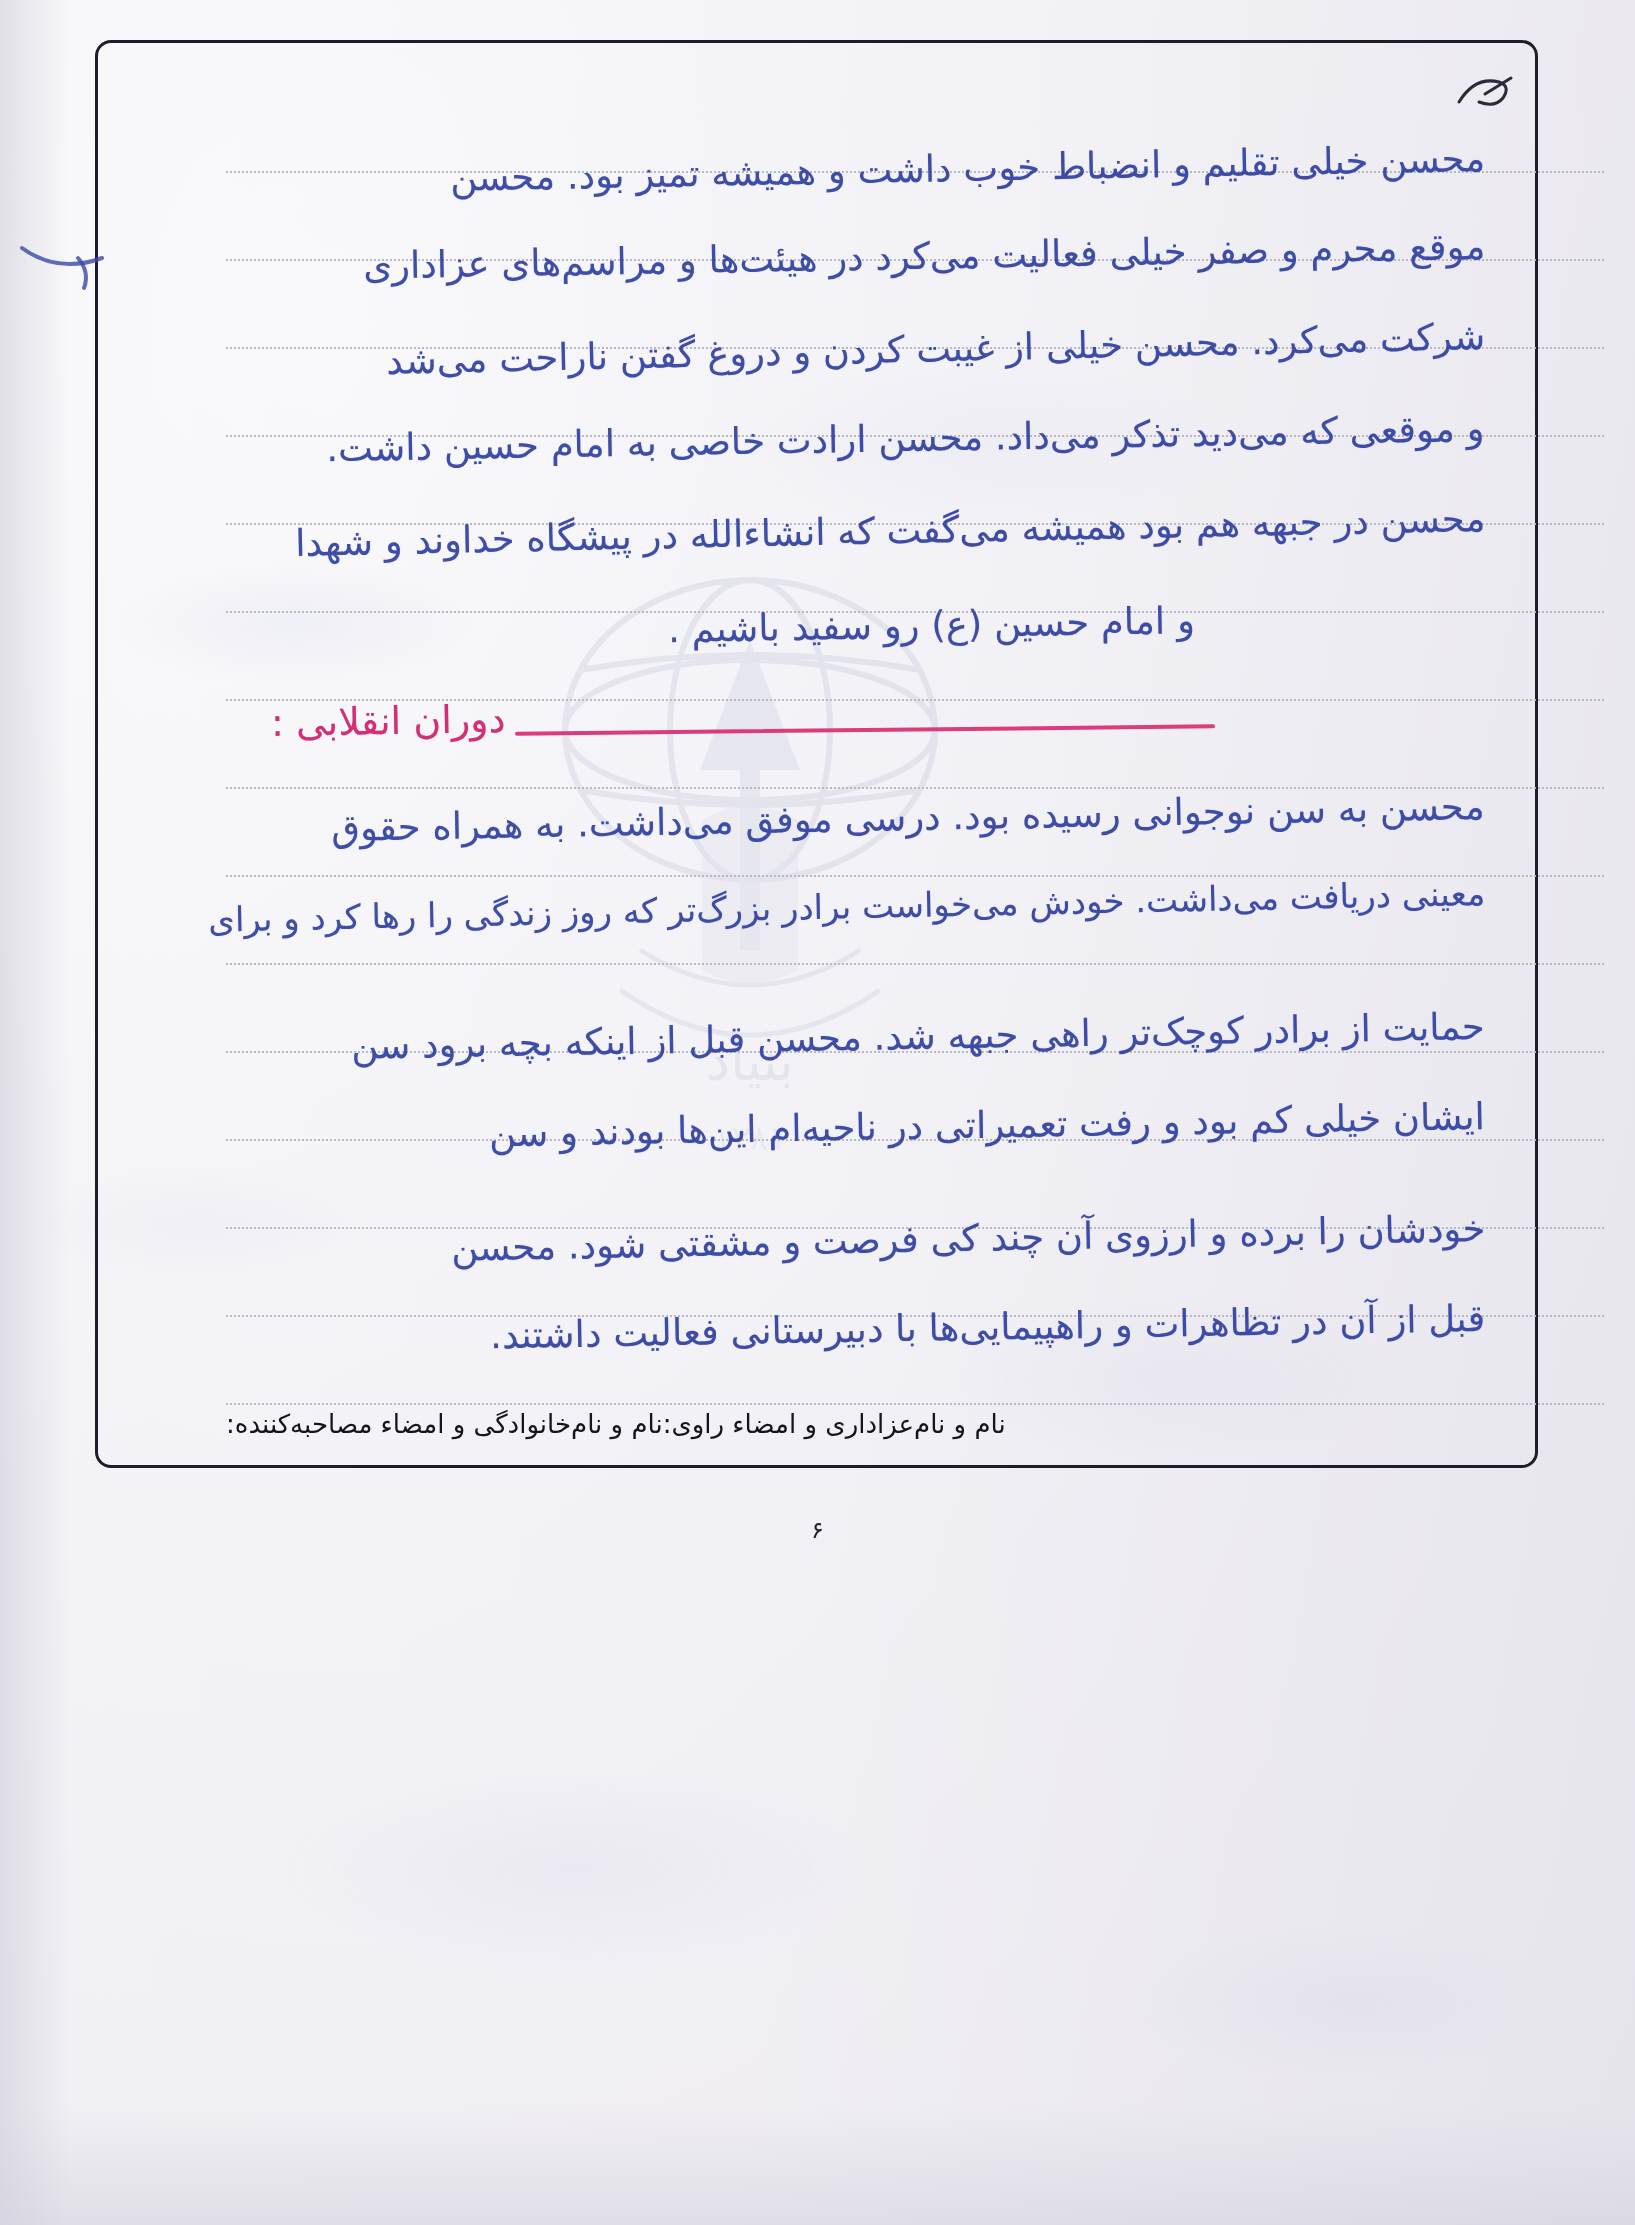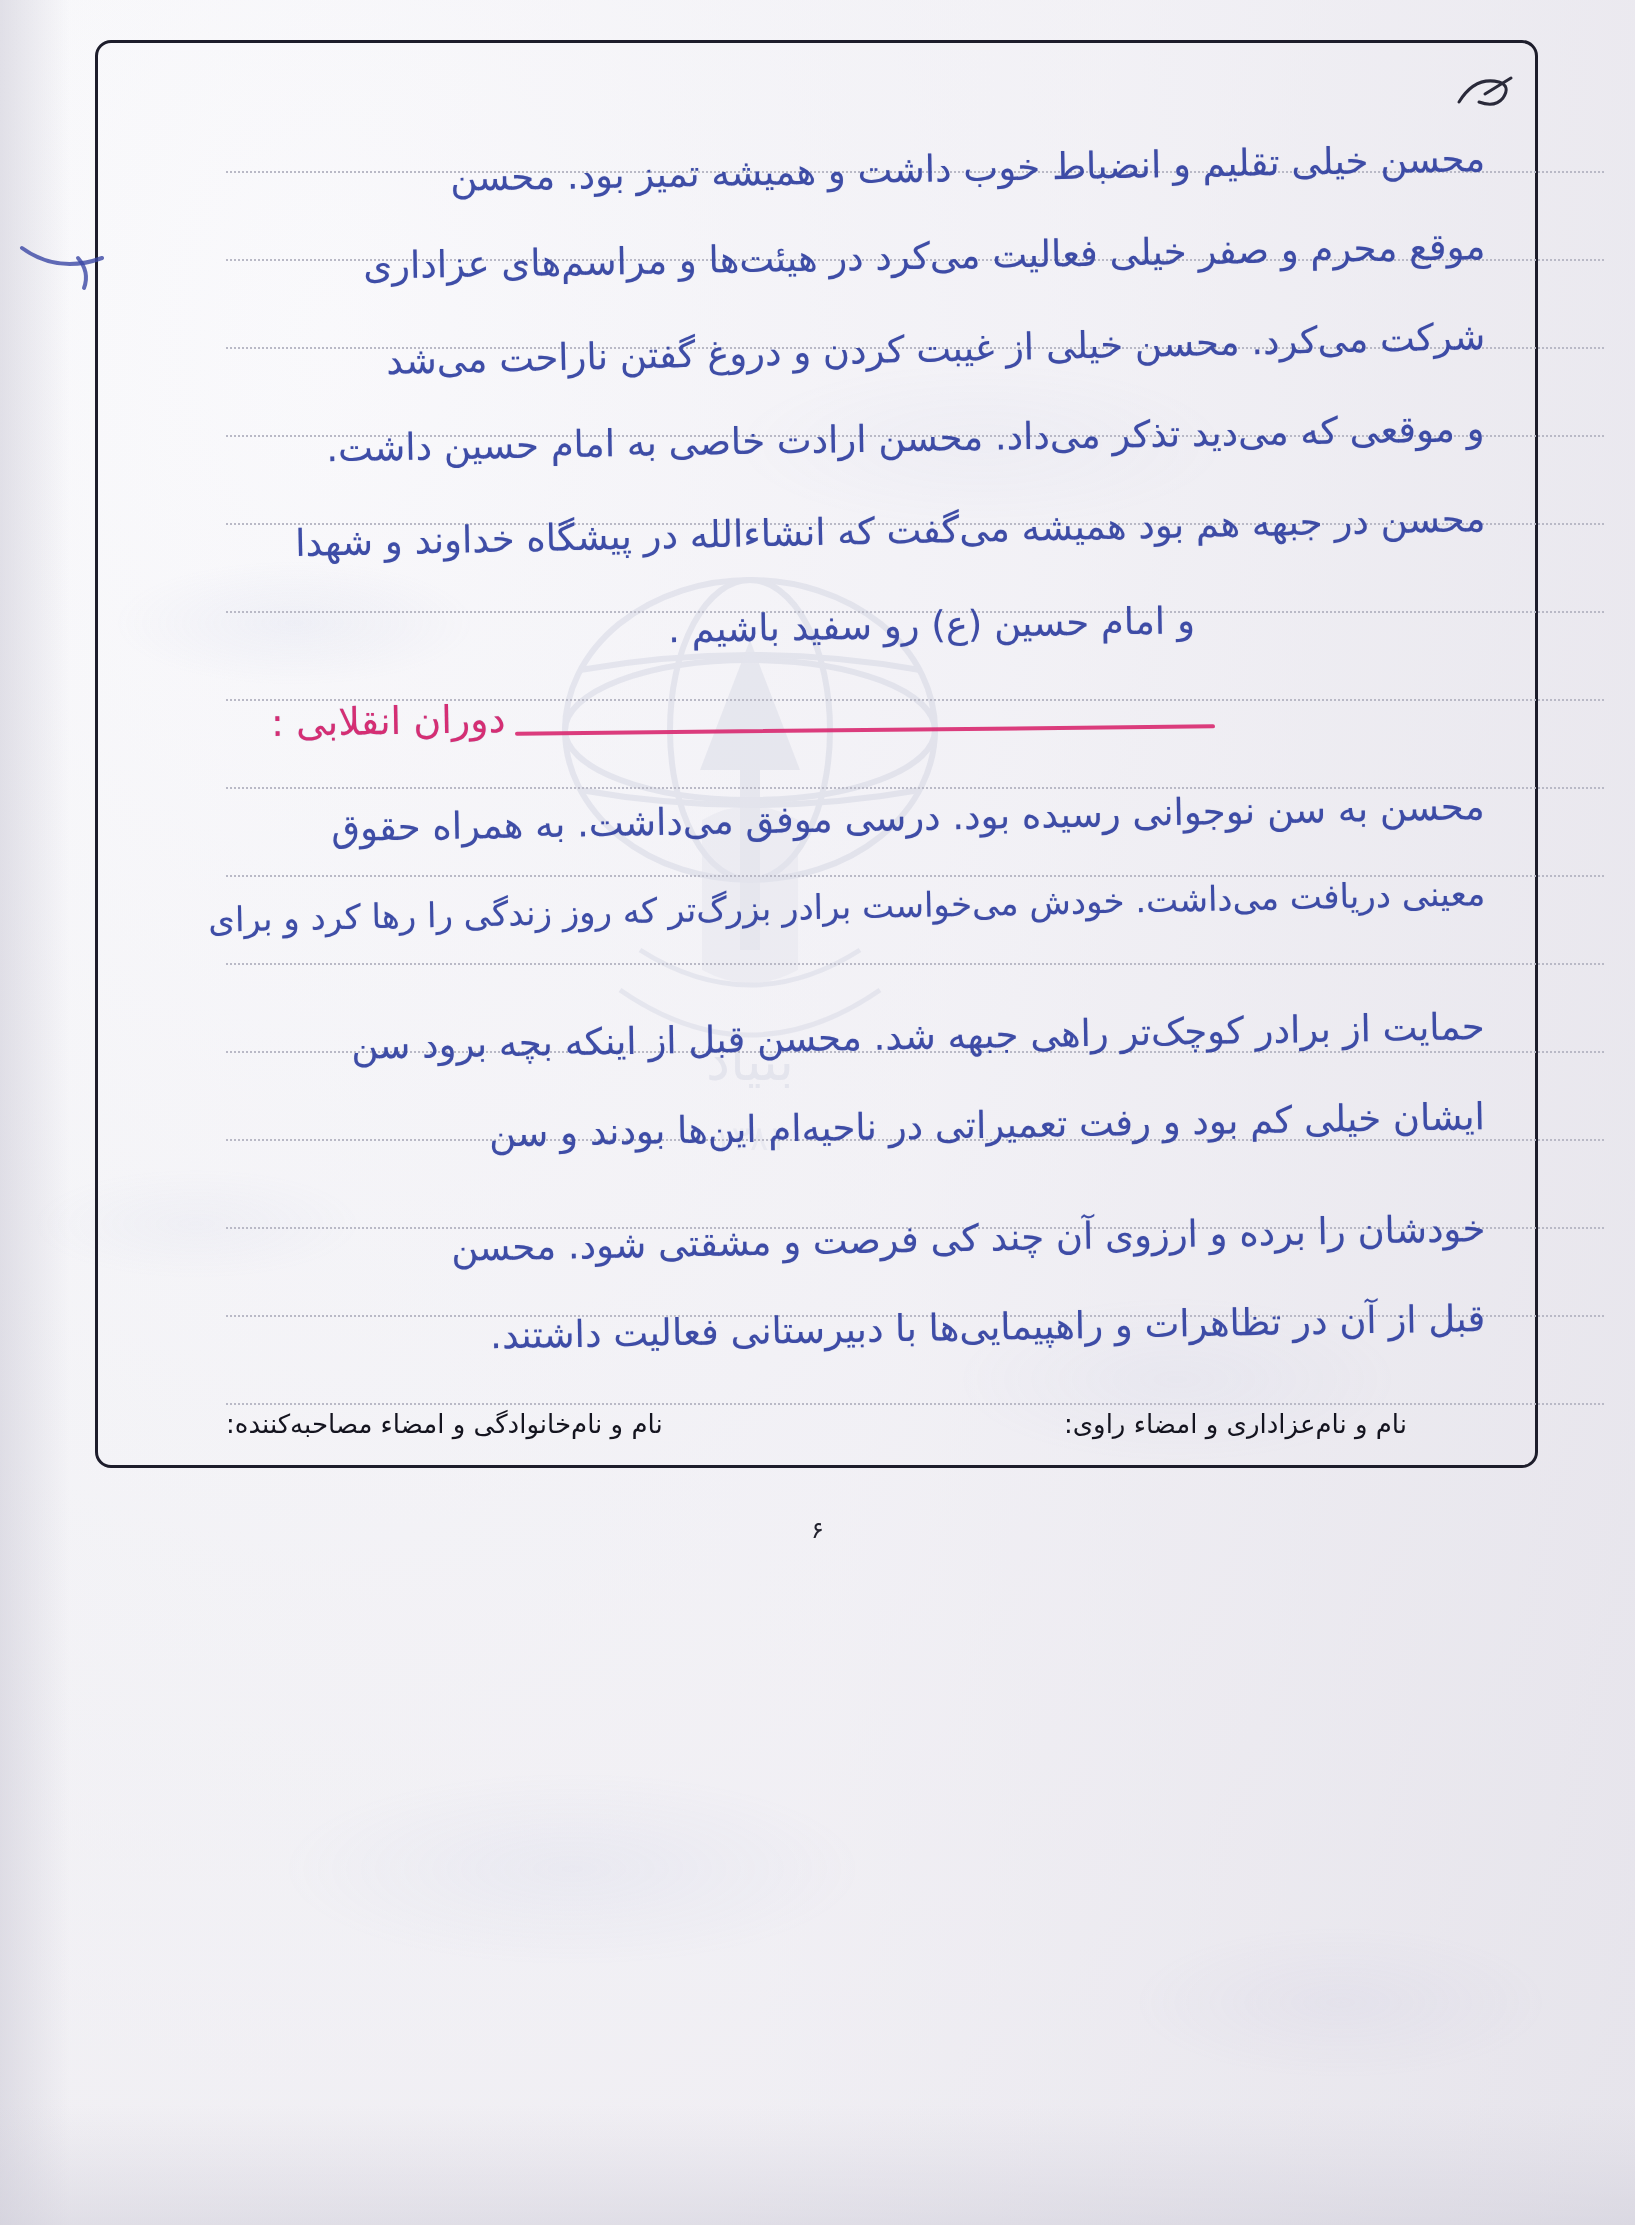--- a/index.html
+++ b/index.html
@@ -141,21 +141,20 @@
   }
 
   
   .form-footer {
     position: absolute;
     left: 128px;
     right: 128px;
     bottom: 26px;
     display: flex;
     flex-direction: row-reverse;
-    justify-content: space-between;
     align-items: baseline;
     font-family: "DejaVu Sans", sans-serif;
     font-size: 26px;
     color: #14141f;
     direction: rtl;
   }
   .footer-field { white-space: nowrap; }
 
   
   .page-number {

